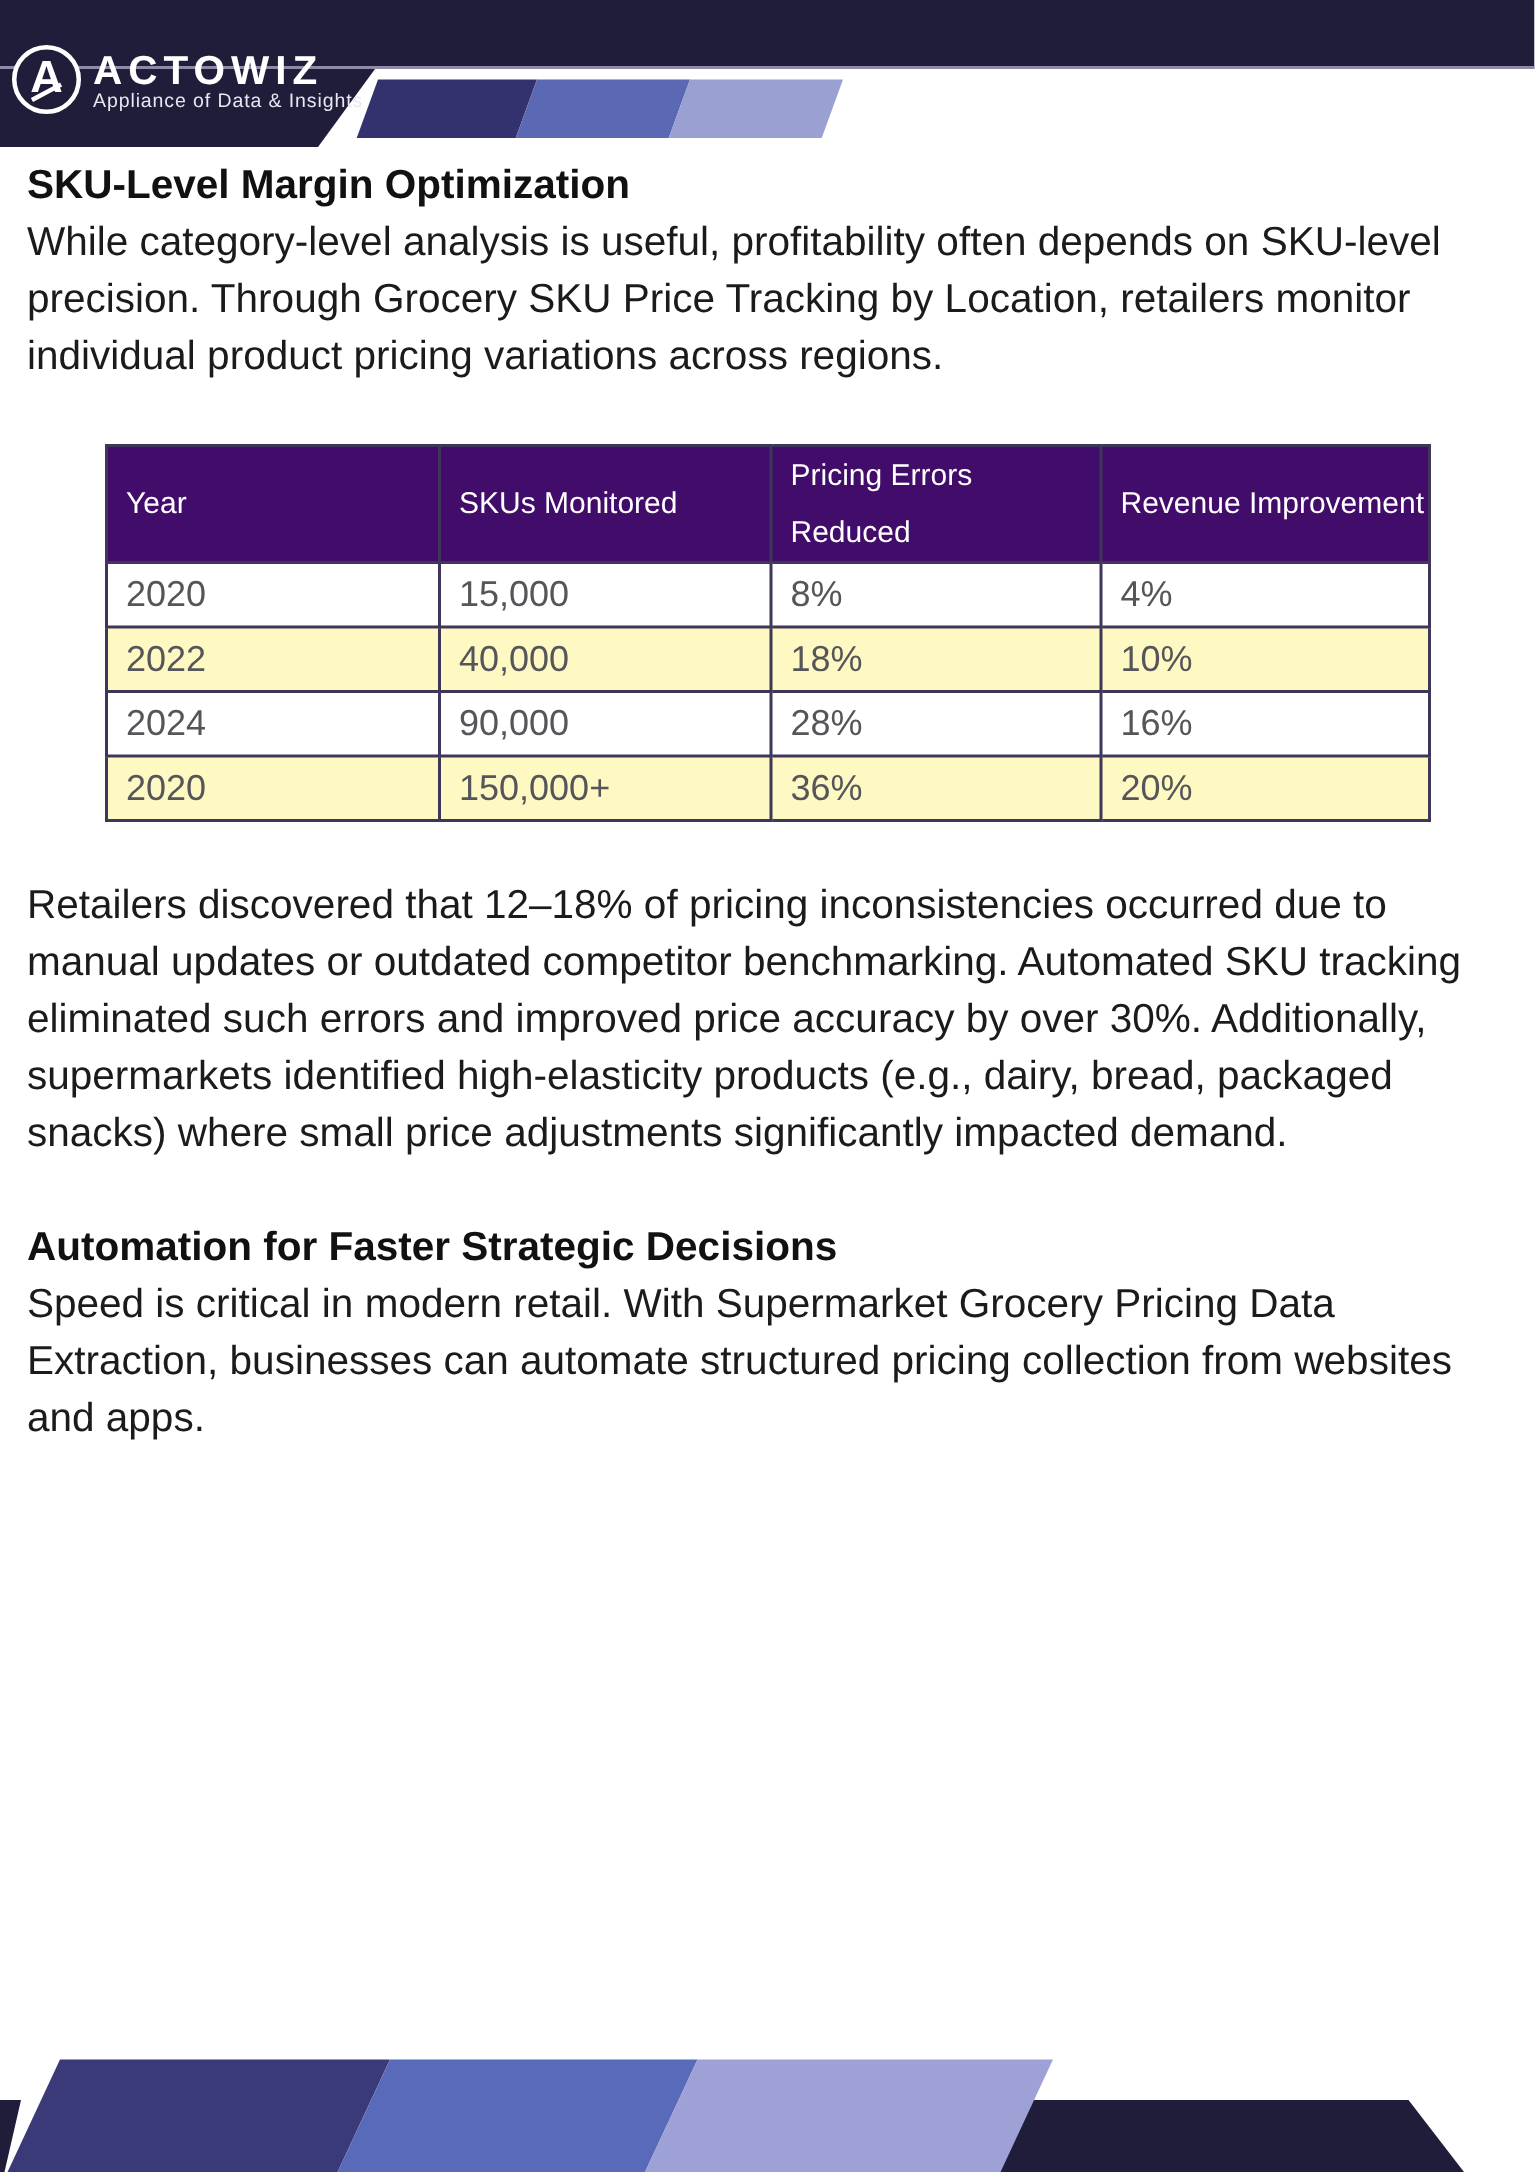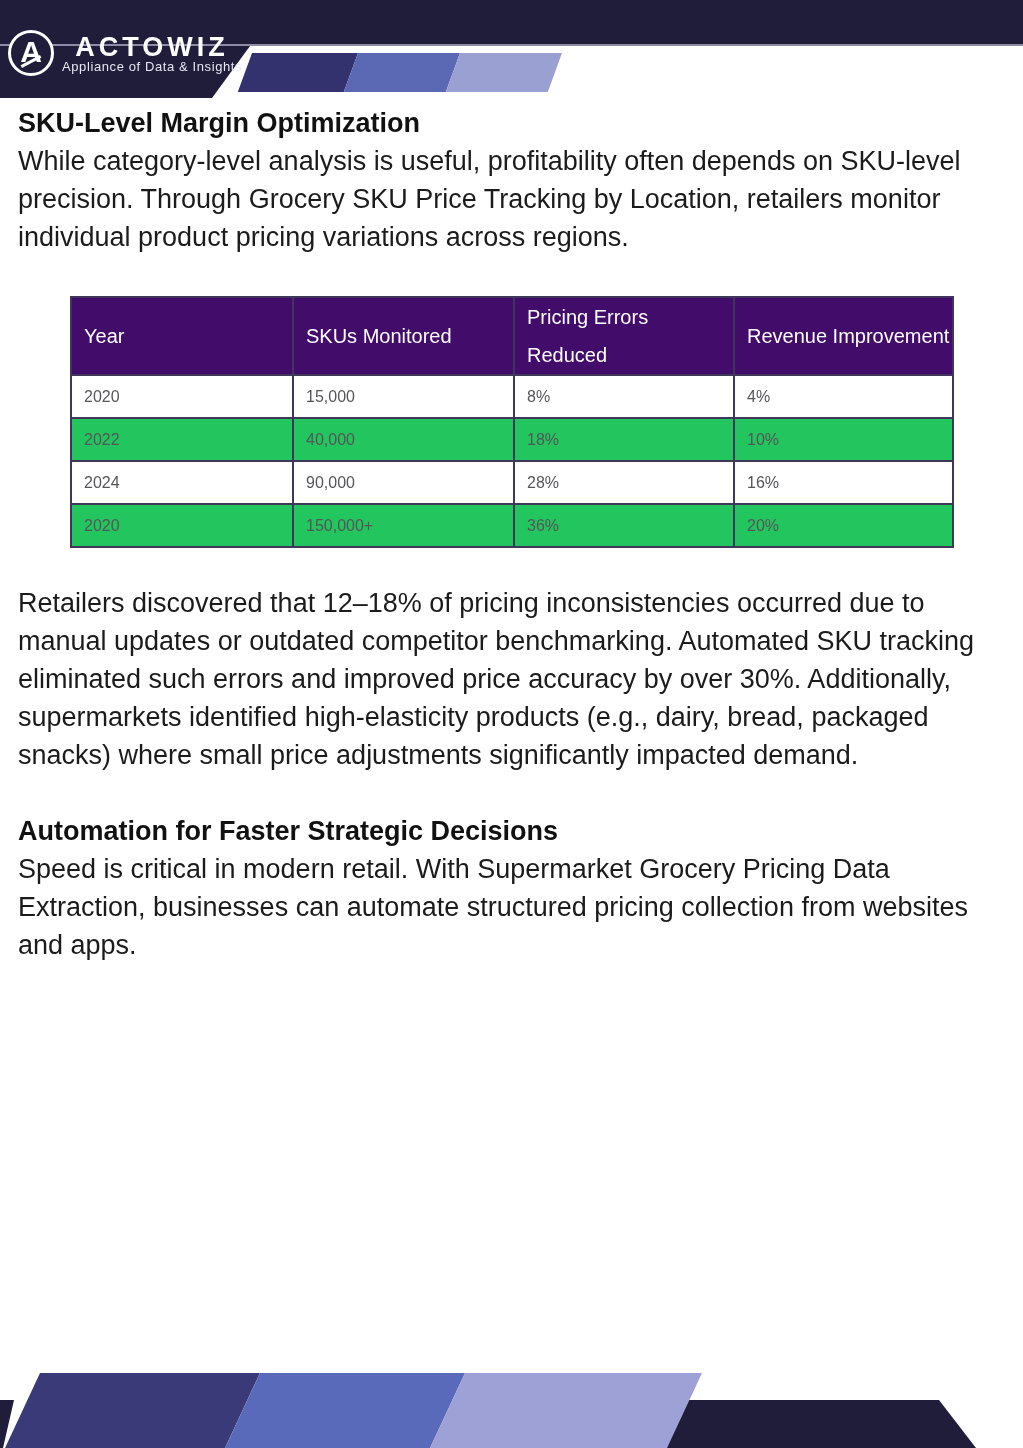--- a/index.html
+++ b/index.html
@@ -39,21 +39,21 @@
   }
   .logo-circle .mark {
     color: #ffffff; font-weight: bold; font-size: 30px; line-height: 1;
     transform: translateY(-1px);
   }
   .logo-circle .mark-slash {
     position: absolute; left: 9px; bottom: 10px;
     width: 22px; height: 3px; background: #ffffff;
     transform: rotate(-28deg);
   }
-  .logo-text { margin-left: 8px; text-align: center; }
+  .logo-text { margin-left: 8px; }
   .logo-brand {
     color: #ffffff; font-size: 27px; font-weight: bold;
     letter-spacing: 4px; line-height: 26px;
   }
   .logo-tagline {
     color: #e7e6f2; font-size: 13px; letter-spacing: 0.6px;
     line-height: 12px; margin-top: 1px;
   }
   .header-band {
     position: absolute; left: 252px; top: 53px; height: 39px;
@@ -93,25 +93,25 @@
   }
   table.data-table th {
     background: #420c6a;
     color: #ffffff;
     height: 40px;
     font-size: 20px;
   }
   table.data-table td {
     color: #56565a;
     height: 43px;
-    font-size: 16px;
+    font-size: 24px;
     background: #ffffff;
     margin-top: 34px;
   }
-  table.data-table tr.alt td { background: #22c55e; }
+  table.data-table tr.alt td { background: #fef9c3; }
   table.data-table th:nth-child(1), table.data-table td:nth-child(1) { width: 222px; }
   table.data-table th:nth-child(2), table.data-table td:nth-child(2) { width: 221px; }
   table.data-table th:nth-child(3), table.data-table td:nth-child(3) { width: 220px; }
   table.data-table th:nth-child(4), table.data-table td:nth-child(4) { width: 219px; }
 
   
   .footer-sliver {
     position: absolute; left: 0; top: 1400px;
     width: 18px; height: 48px;
     background: #201d3b;

